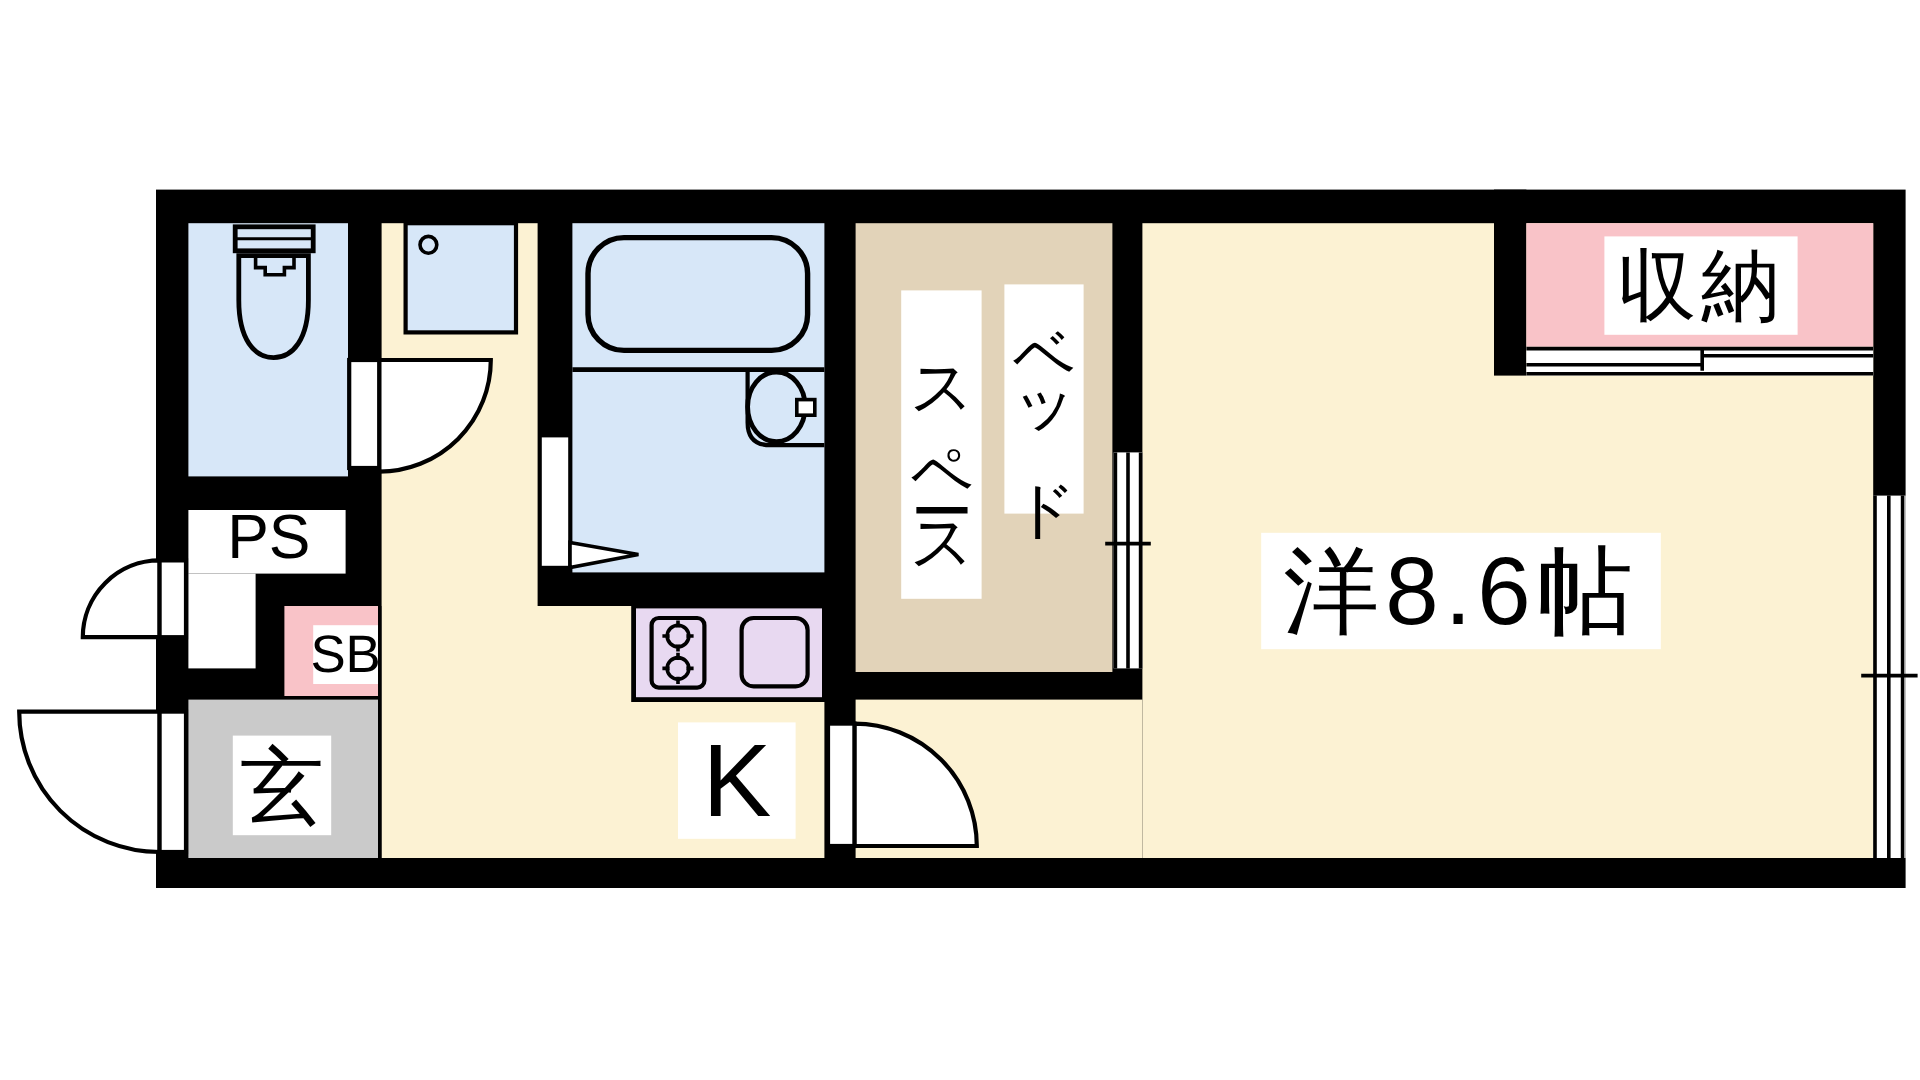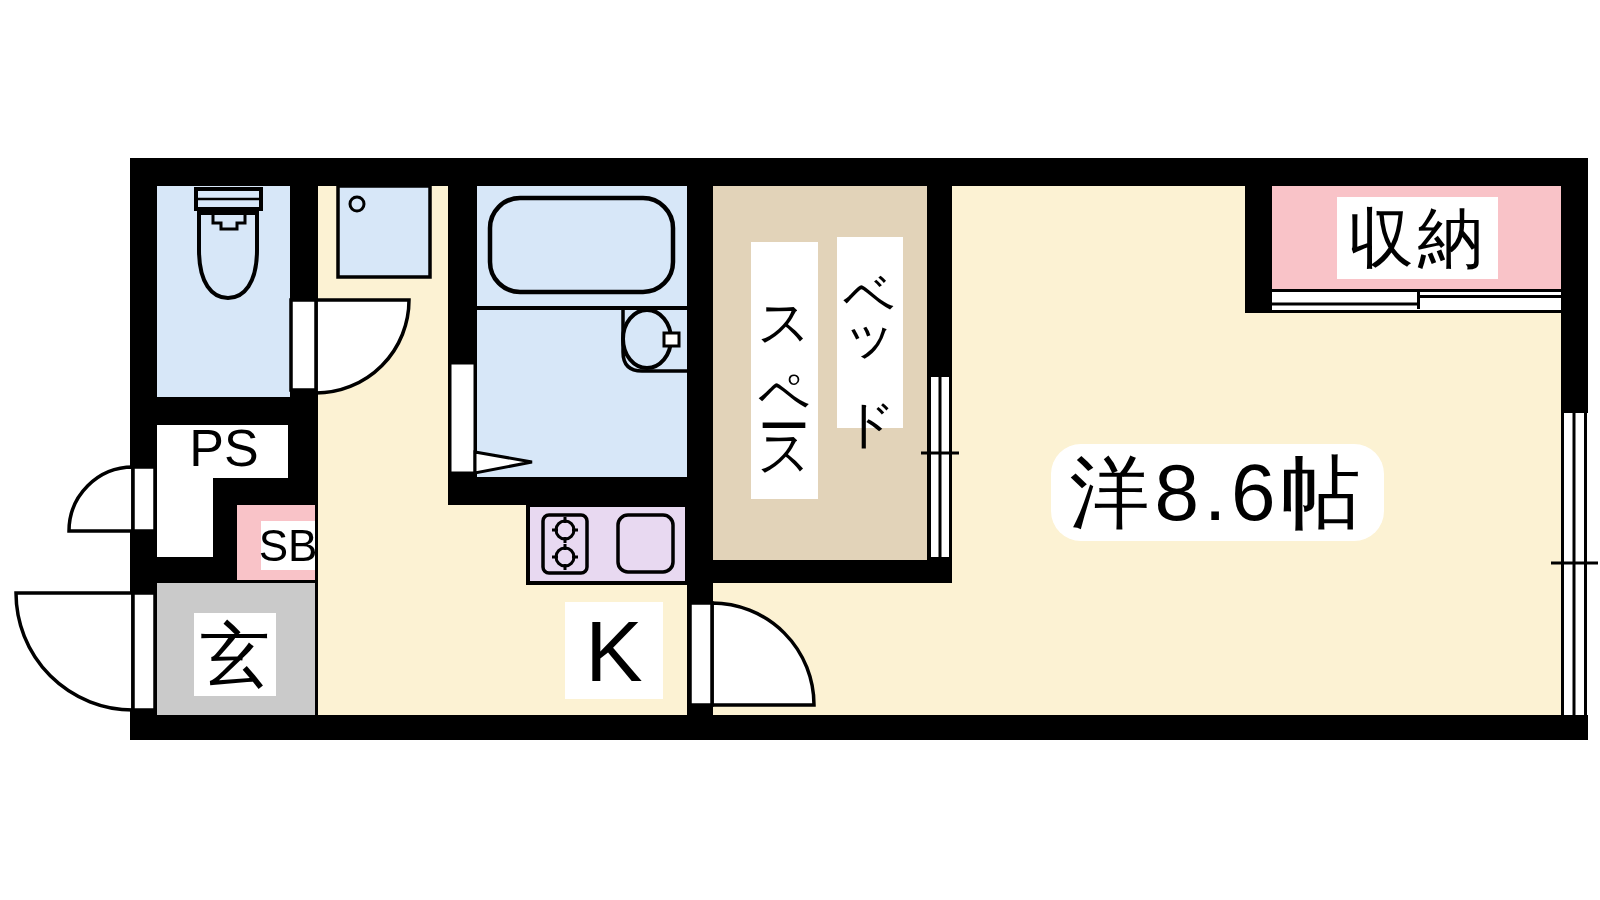--- a/index.html
+++ b/index.html
@@ -113,17 +113,17 @@
 <div class="lbl f-sb" style="left:261px;top:521px;width:54px;height:49px;">SB</div>
 
 <div class="lbl f-gen" style="left:194px;top:613px;width:82px;height:83px;">玄</div>
 
 <div class="lbl f-k" style="left:565px;top:602px;width:98px;height:97px;">K</div>
 
 <div class="lbl vert f-bed" style="left:837px;top:237px;width:66px;height:191px;">ベッド</div>
 
 <div class="lbl vert f-bed" style="left:751px;top:242px;width:67px;height:257px;">スペース</div>
 
-<div class="lbl f-main" style="left:1051px;top:444px;width:333px;height:97px;border-radius:30px;">洋8.6帖</div>
+<div class="lbl f-main" style="left:1051px;top:444px;width:333px;height:97px;">洋8.6帖</div>
 
 <div class="lbl f-closet" style="left:1337px;top:197px;width:161px;height:82px;">収納</div>
 
 </div>
 
 </body></html>

